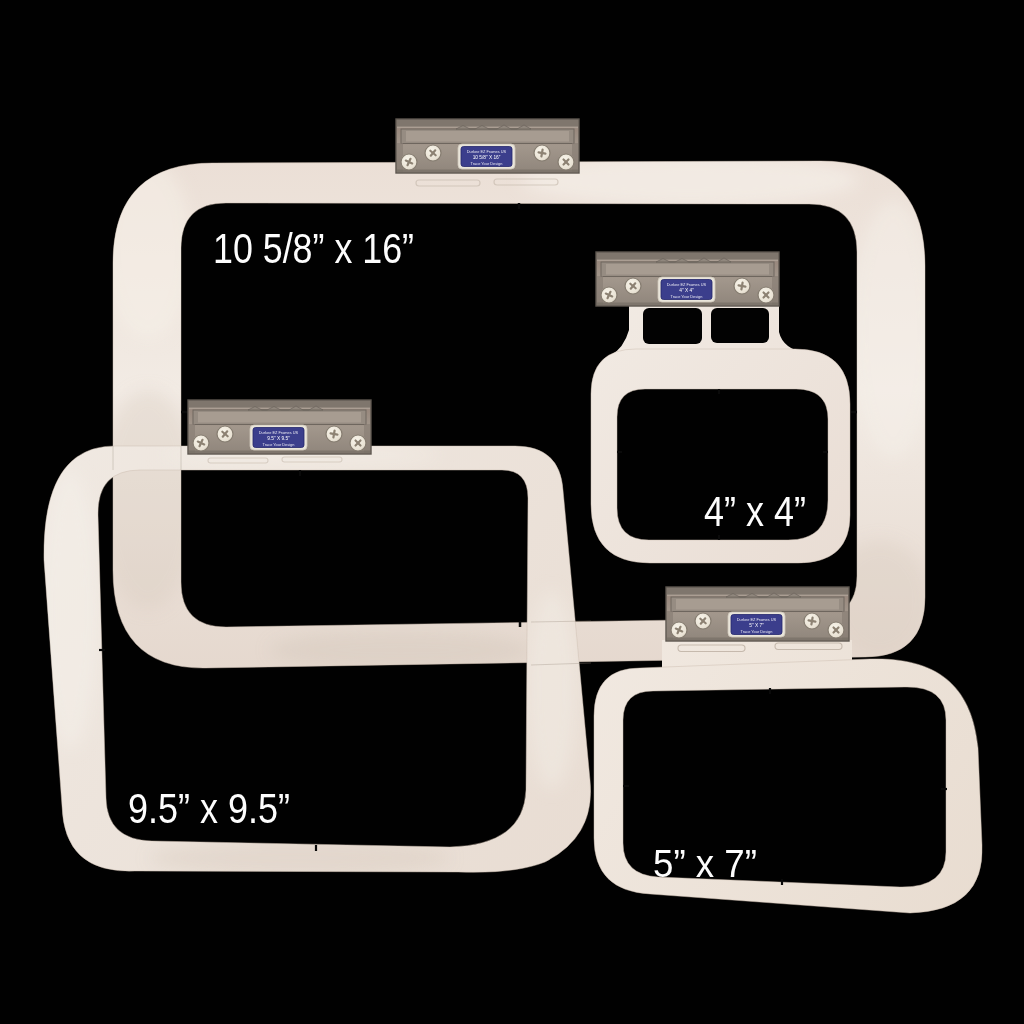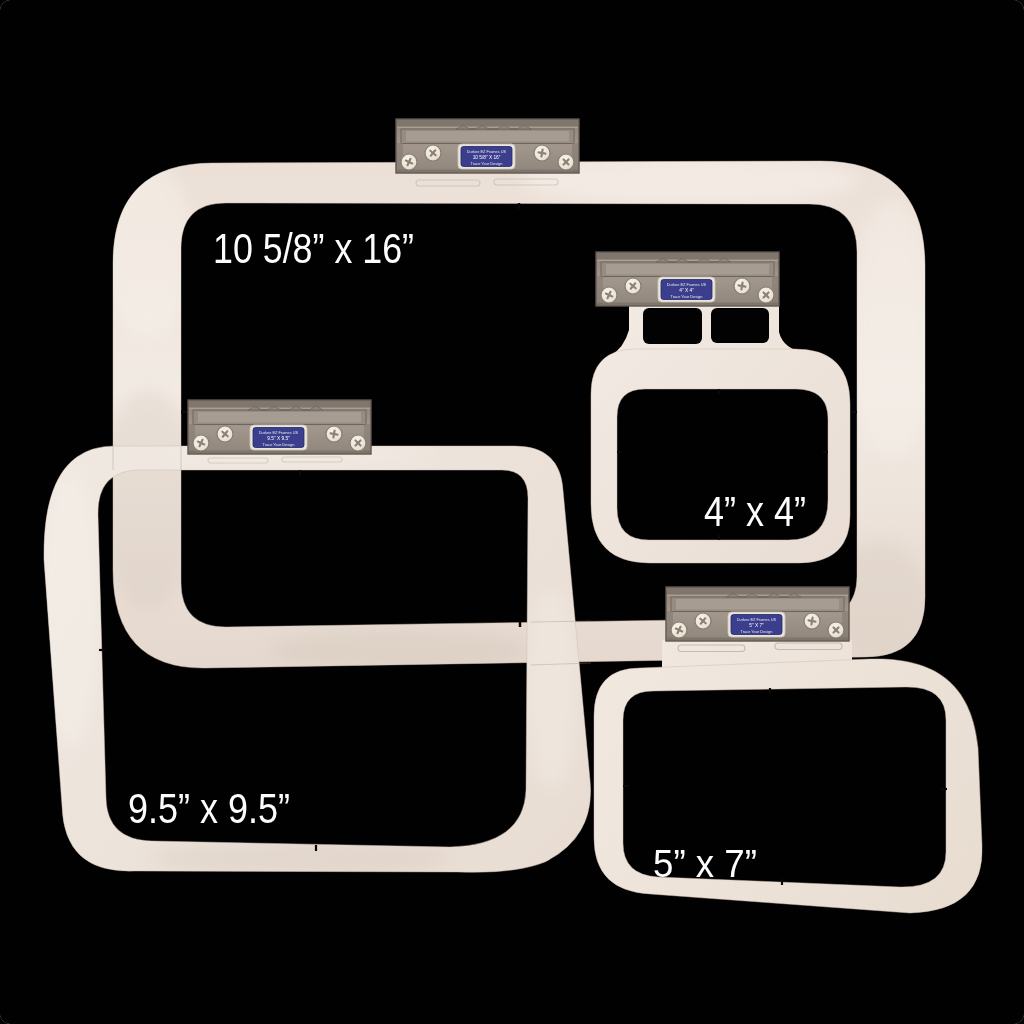--- a/index.html
+++ b/index.html
@@ -1,16 +1,16 @@
 <!DOCTYPE html>
 <html><head>
 <meta charset="utf-8">
 <style>
   html,body{margin:0;padding:0;background:#000;}
-  #stage{width:1024px;height:1024px;position:relative;background:#fdba74;overflow:hidden;border-radius:10px;}
+  #stage{width:1024px;height:1024px;position:relative;background:#fdba74;overflow:hidden;}
   svg{display:block;}
   text{font-family:"Liberation Sans",sans-serif;}
 </style>
 </head>
 <body>
 
 <div id="stage">
 <svg width="1024" height="1024" viewBox="0 0 1024 1024">
 <defs>
   <linearGradient id="gBig" x1="0" y1="160" x2="0" y2="670" gradientUnits="userSpaceOnUse">

